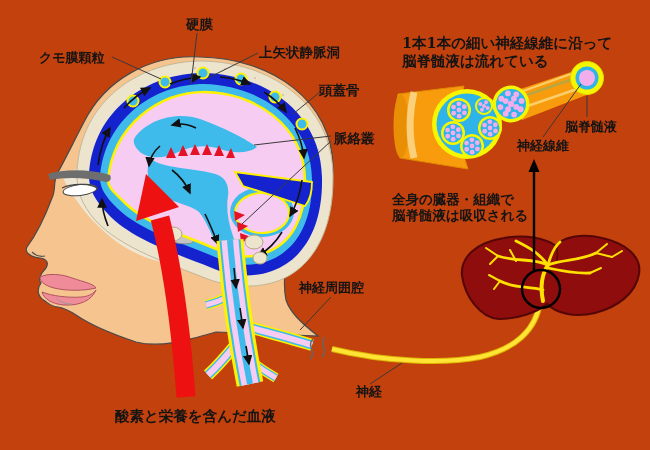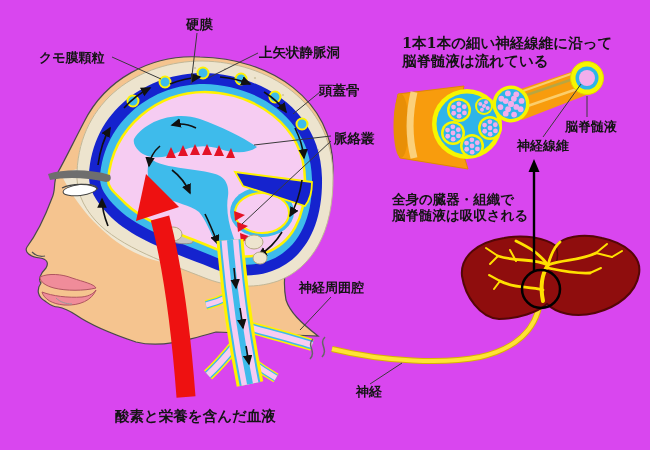--- a/index.html
+++ b/index.html
@@ -1,16 +1,16 @@
 <!DOCTYPE html>
 <html><head>
 <meta charset="utf-8">
 <style>
   html,body{margin:0;padding:0;background:#fff;}
-  .stage{position:relative;width:650px;height:450px;background:#d946ef;overflow:hidden;
+  .stage{position:relative;width:650px;height:450px;background:#c2410c;overflow:hidden;
          font-family:"DejaVu Serif","Liberation Serif",serif;}
   svg text{font-family:"DejaVu Serif","Liberation Serif",serif;font-weight:bold;fill:#141414;}
   .lbl{font-size:13px;}
   .lbl-m{font-size:13.5px;}
   .cap{font-size:14.5px;}
   .cap-s{font-size:13.5px;}
 </style>
 </head>
 <body>
 

